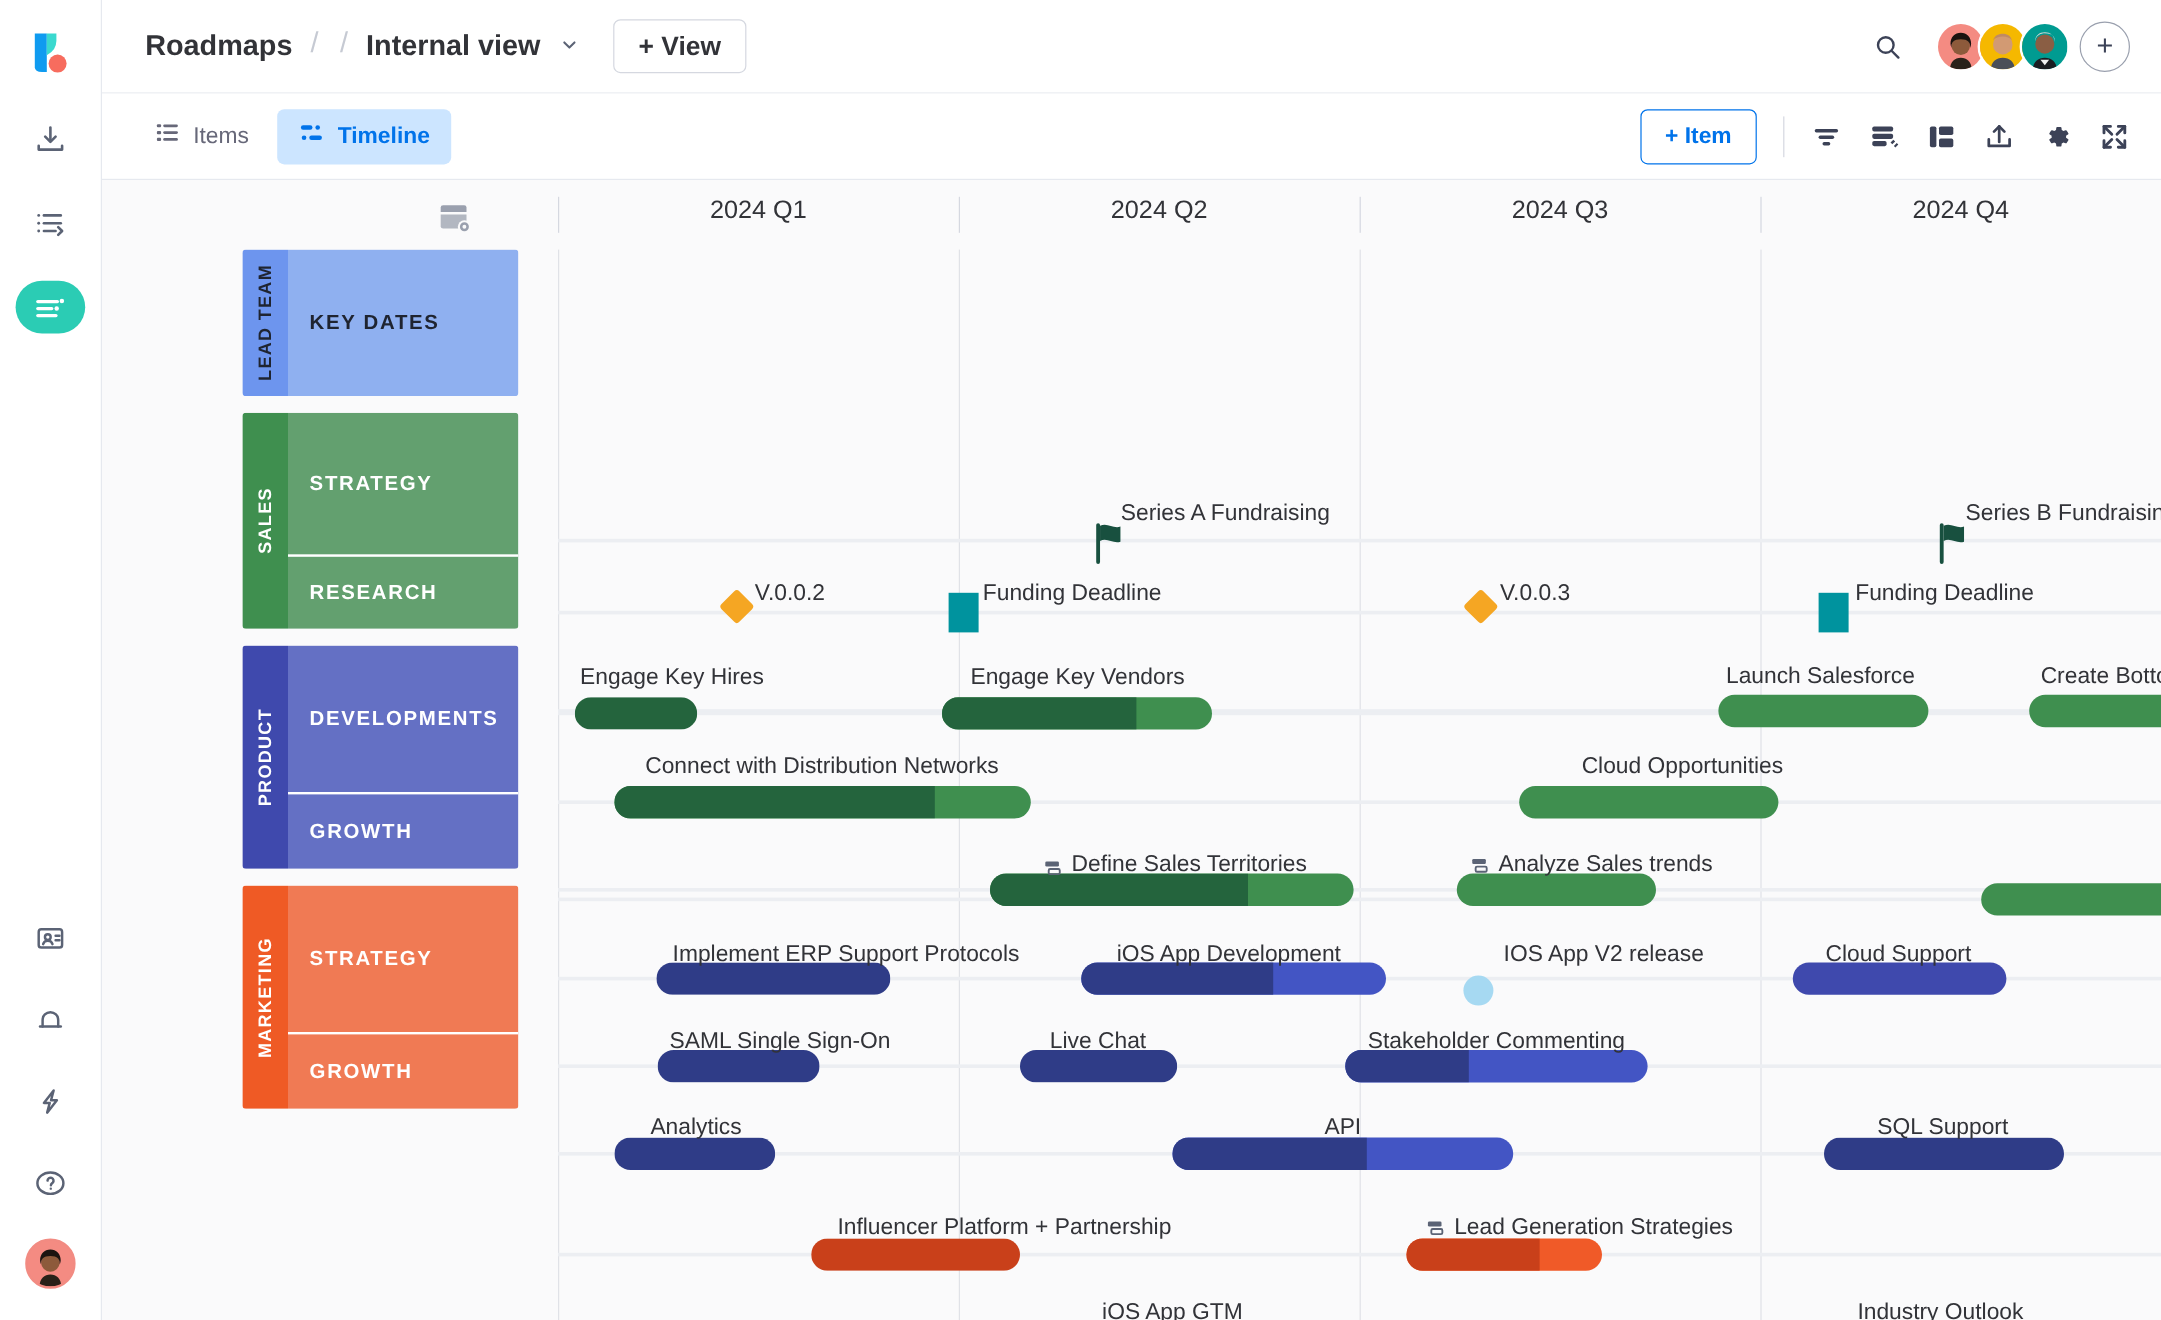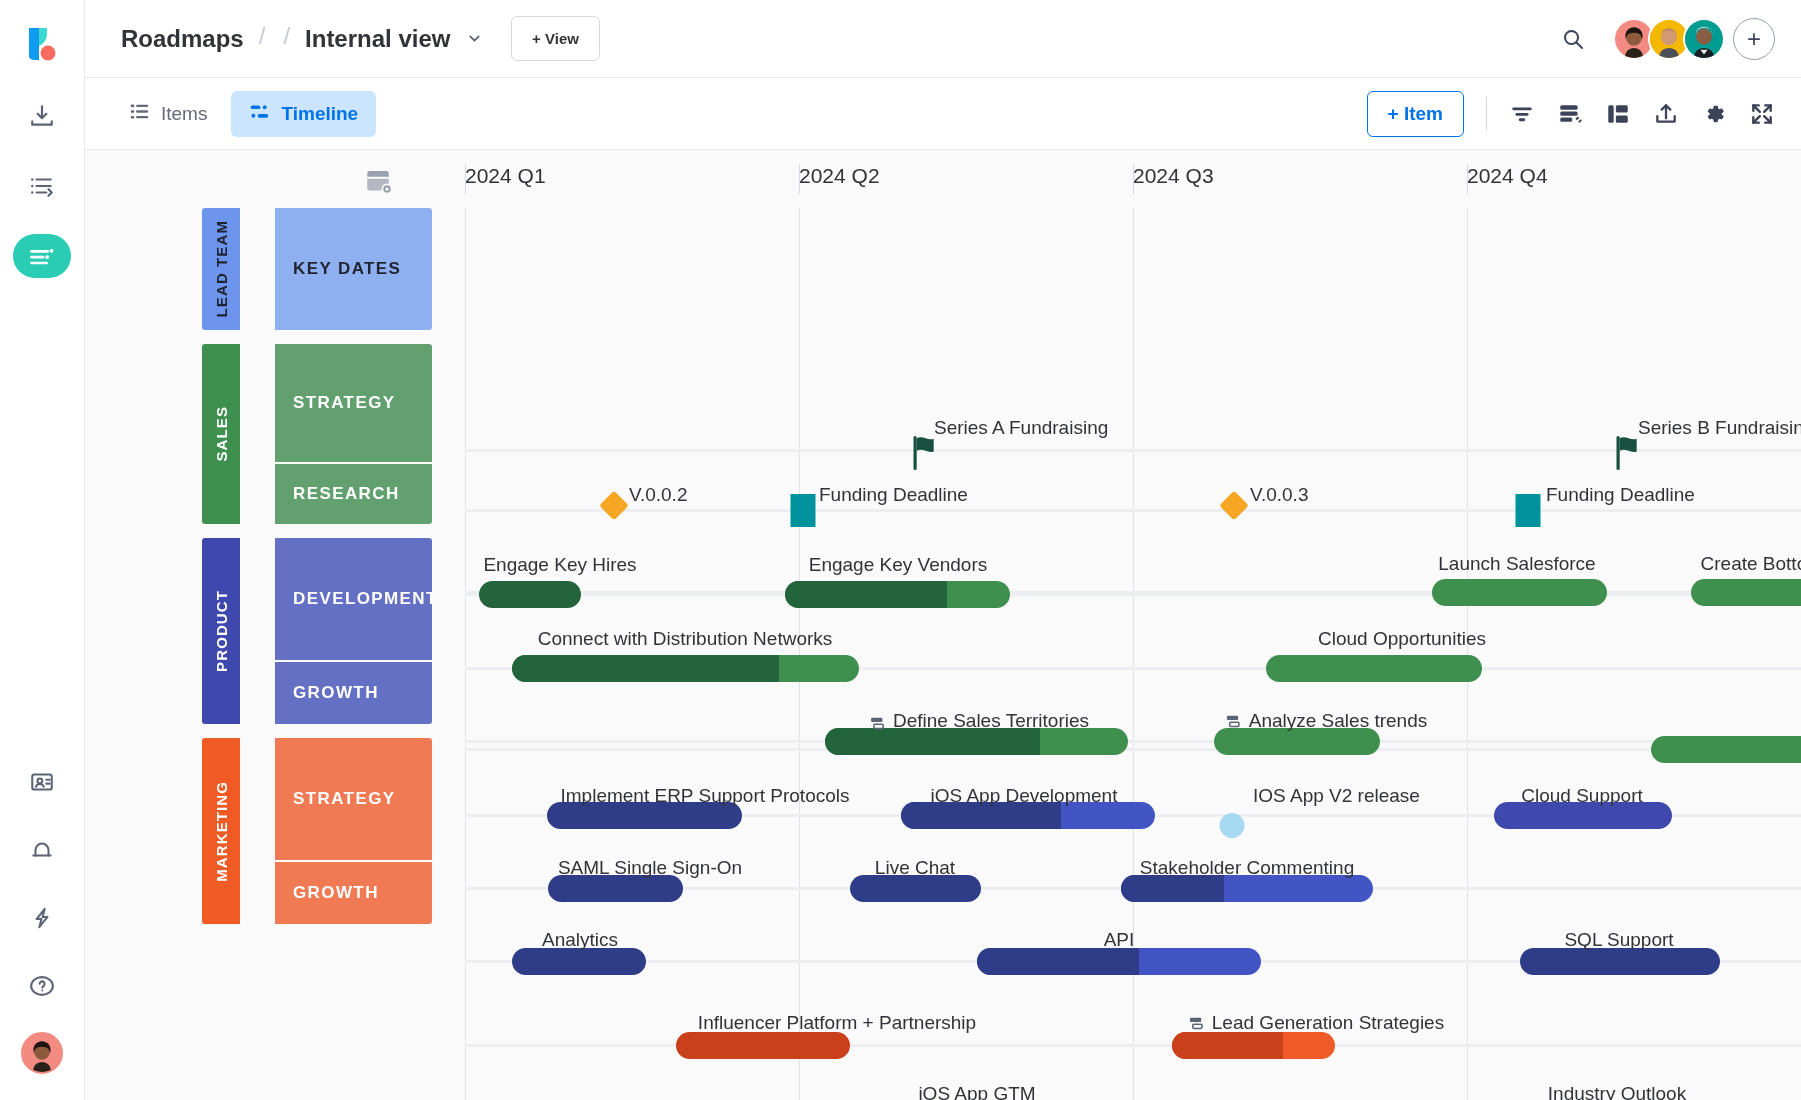--- a/index.html
+++ b/index.html
@@ -49,21 +49,21 @@
   .crumbs { display: flex; align-items: flex-start; gap: 0px; }
   .crumb {
     font-size: 24px; font-weight: bold; color: #323338;
     padding: 3px 6px; border-radius: 4px; cursor: pointer; white-space: nowrap;
   }
   .crumb-sep { font-size: 24px; color: #c6cad3; padding: 0 9px; font-weight: 300; }
   .chev { margin-left: 9px; color: #5b6375; display: inline-flex; align-items: center; }
   .btn-view {
     margin-left: 22px; height: 45px; padding: 0 20px;
     border: 1px solid #d5d8e0; border-radius: 6px; background: #fff;
-    font-size: 15px; color: #323338; font-weight: bold;
+    font-size: 22px; color: #323338; font-weight: bold;
     display: flex; align-items: center; cursor: pointer;
   }
   .topbar-right { margin-left: auto; display: flex; align-items: center; gap: 0; }
   .icon-btn {
     width: 44px; height: 44px; display: flex; align-items: center; justify-content: center;
     color: #3c4257; cursor: pointer; border-radius: 6px;
   }
   .avatars { display: flex; align-items: center; margin-left: 18px; }
   .av {
     width: 42px; height: 42px; border-radius: 50%; margin-left: -7px;
@@ -102,41 +102,41 @@
   .board { flex: 1; position: relative; background: #fafafb; overflow: hidden; }
 
   .tl-header { position: absolute; top: 0; left: 0; right: 0; height: 58px; background: #fafafb; }
   .gear-cal {
     position: absolute; left: 330px; top: 16px; transform: translateX(-100%);
     color: #9aa0ae; padding-right: 22px;
   }
   .hdr-tick { position: absolute; top: 14px; width: 1px; height: 30px; background: #d5d8e0; }
   .q-label {
     position: absolute; top: 14px; font-size: 21px; color: #323338;
-    white-space: nowrap;
+    text-align: center; white-space: nowrap;
   }
 
   .grid-area { position: absolute; left: 0; top: 58px; right: 0; bottom: 0; }
   .vline { position: absolute; top: 0; bottom: 0; width: 1px; background: #e0e2e7; }
   .rowline { position: absolute; height: 3px; background: #eceef2; }
 
   
   .groups { position: absolute; left: 117px; top: 58px; width: 230px; }
   .group {
     width: 230px; display: flex; border-radius: 3px; overflow: hidden; margin-bottom: 14px;
   }
   .group-spine {
     width: 38px; flex: none; display: flex; align-items: center; justify-content: center;
   }
   .group-spine span {
     writing-mode: vertical-rl; transform: rotate(180deg);
     font-size: 15px; font-weight: bold; letter-spacing: 1.1px; color: #fff; white-space: nowrap;
   }
   .group-spine.dark-text span { color: #1f2430; }
-  .group-rows { flex: 1; display: flex; flex-direction: column; margin-left: 35px; }
+  .group-rows { flex: 1; display: flex; flex-direction: column; }
   .group-row {
     display: flex; align-items: center; padding-left: 18px;
     font-size: 17px; font-weight: bold; letter-spacing: 1.4px; color: #ffffff;
   }
   .group-row.dark { color: #1f2430; }
   .group-row + .group-row { border-top: 2px solid #ffffff; }
 
   
   .bar {
     position: absolute; height: 27px; border-radius: 14px; overflow: hidden;

